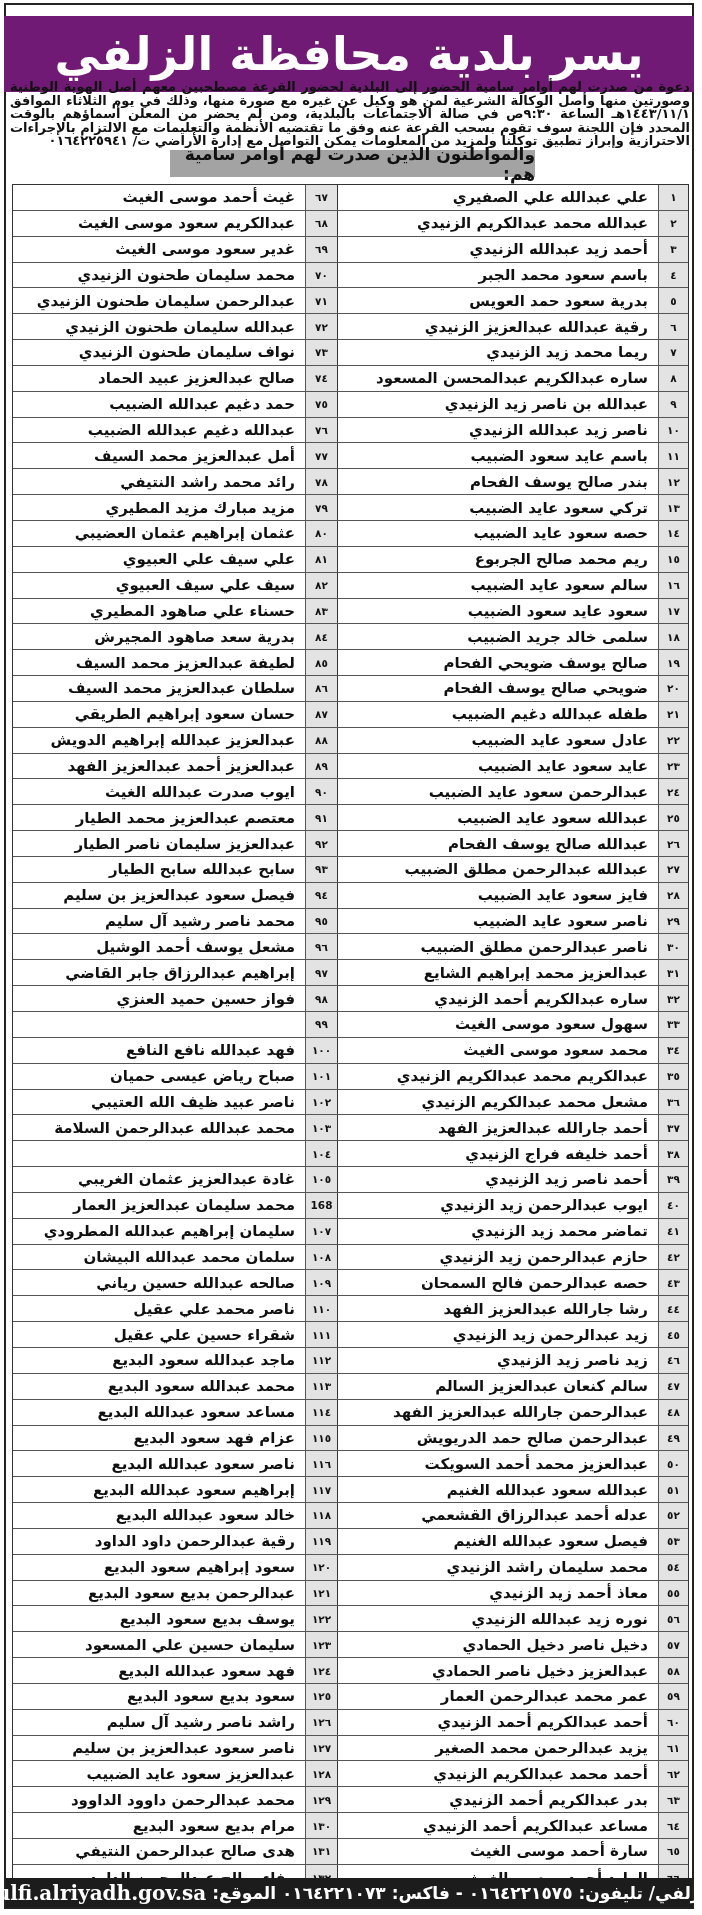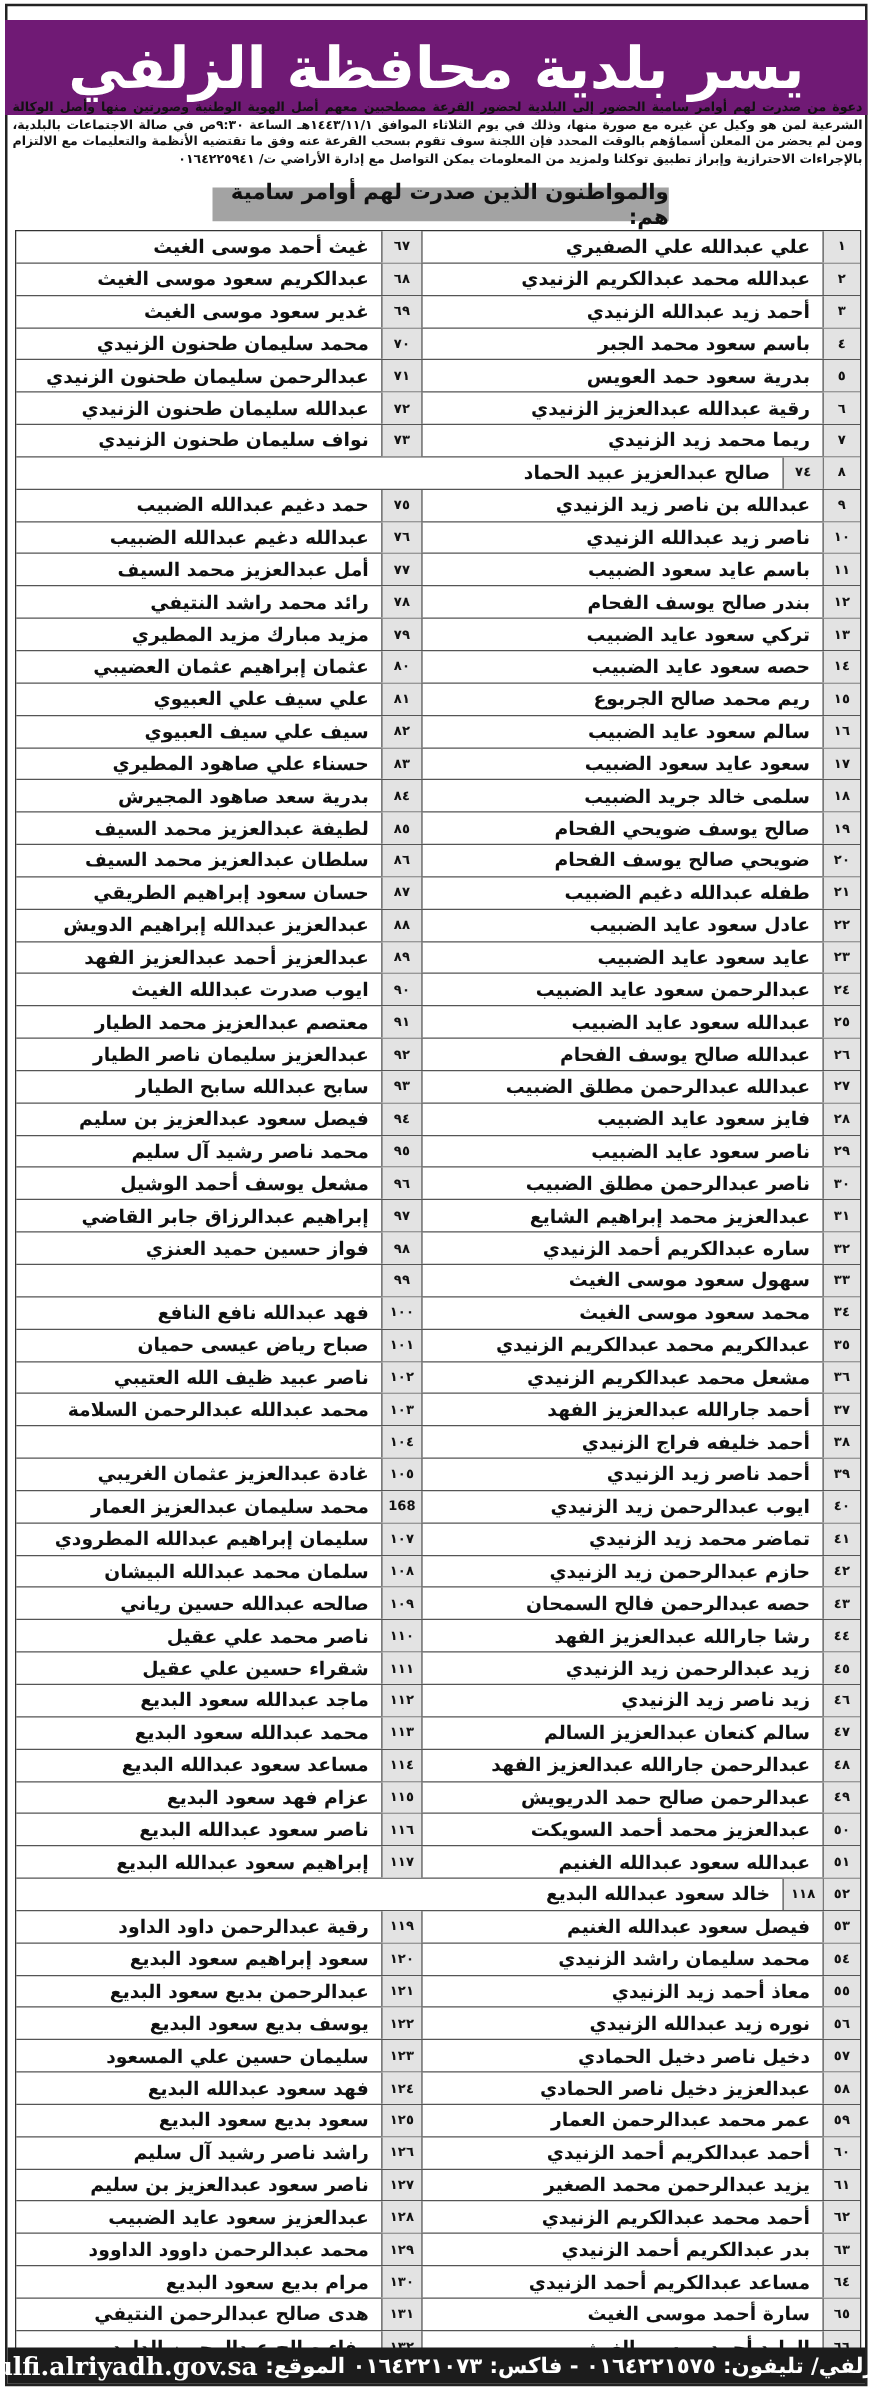--- a/index.html
+++ b/index.html
@@ -5,21 +5,21 @@
   html, body { margin:0; padding:0; background:#fff; }
   body { width:702px; height:1915px; position:relative; overflow:hidden;
          font-family:"DejaVu Sans", sans-serif; color:#111; }
   .frame { position:absolute; left:4px; top:3px; width:690px; height:1906px;
            border:2px solid #222; box-sizing:border-box; }
   .title-band { position:absolute; left:4px; top:3px; width:690px; height:76px;
            background:#701a75; color:#fff; display:flex; align-items:center; justify-content:center;
            direction:rtl;margin-top:13px; }
   .title-band span { font-family:"DejaVu Sans", sans-serif; font-weight:bold; font-size:46px; letter-spacing:0; }
   .intro { position:absolute; left:10px; top:80px; width:680px; height:77px; direction:rtl;
-           font-size:10px; font-weight:bold; line-height:13.6px; text-align:justify; text-align-last:right; }
+           font-size:13px; font-weight:bold; line-height:13.6px; text-align:justify; text-align-last:right; }
   .subtitle { position:absolute; left:170px; top:150px; width:365px; height:27px; background:#a3a3a3;
               direction:rtl; display:flex; align-items:center; justify-content:center;
               font-size:17px; font-weight:bold; }
   .table { position:absolute; left:12px; top:184px; width:677px; border:1.5px solid #333; box-sizing:border-box;
            direction:rtl; }
   .row { display:flex; height:25.85px; border-bottom:1px solid #555; box-sizing:border-box; }
   .row:last-child { border-bottom:none; }
   .num { width:30px; background:#e3e3e3; border-left:1px solid #555; display:flex; align-items:center;
          justify-content:center; font-size:10.5px; font-weight:bold; flex:none; box-sizing:border-box; }
   .name { display:flex; align-items:center; justify-content:flex-start; padding-right:10px;
@@ -83,20 +83,21 @@
       <div class="name left">عبدالله سليمان طحنون الزنيدي</div>
     </div>
     <div class="row">
       <div class="num">٧</div>
       <div class="name right">ريما محمد زيد الزنيدي</div>
       <div class="num second">٧٣</div>
       <div class="name left">نواف سليمان طحنون الزنيدي</div>
     </div>
     <div class="row">
       <div class="num">٨</div>
+      <div class="name right">ساره عبدالكريم عبدالمحسن المسعود</div>
       <div class="num second">٧٤</div>
       <div class="name left">صالح عبدالعزيز عبيد الحماد</div>
     </div>
     <div class="row">
       <div class="num">٩</div>
       <div class="name right">عبدالله بن ناصر زيد الزنيدي</div>
       <div class="num second">٧٥</div>
       <div class="name left">حمد دغيم عبدالله الضبيب</div>
     </div>
     <div class="row">
@@ -344,20 +345,21 @@
       <div class="name left">ناصر سعود عبدالله البديع</div>
     </div>
     <div class="row">
       <div class="num">٥١</div>
       <div class="name right">عبدالله سعود عبدالله الغنيم</div>
       <div class="num second">١١٧</div>
       <div class="name left">إبراهيم سعود عبدالله البديع</div>
     </div>
     <div class="row">
       <div class="num">٥٢</div>
+      <div class="name right">عدله أحمد عبدالرزاق القشعمي</div>
       <div class="num second">١١٨</div>
       <div class="name left">خالد سعود عبدالله البديع</div>
     </div>
     <div class="row">
       <div class="num">٥٣</div>
       <div class="name right">فيصل سعود عبدالله الغنيم</div>
       <div class="num second">١١٩</div>
       <div class="name left">رقية عبدالرحمن داود الداود</div>
     </div>
     <div class="row">

